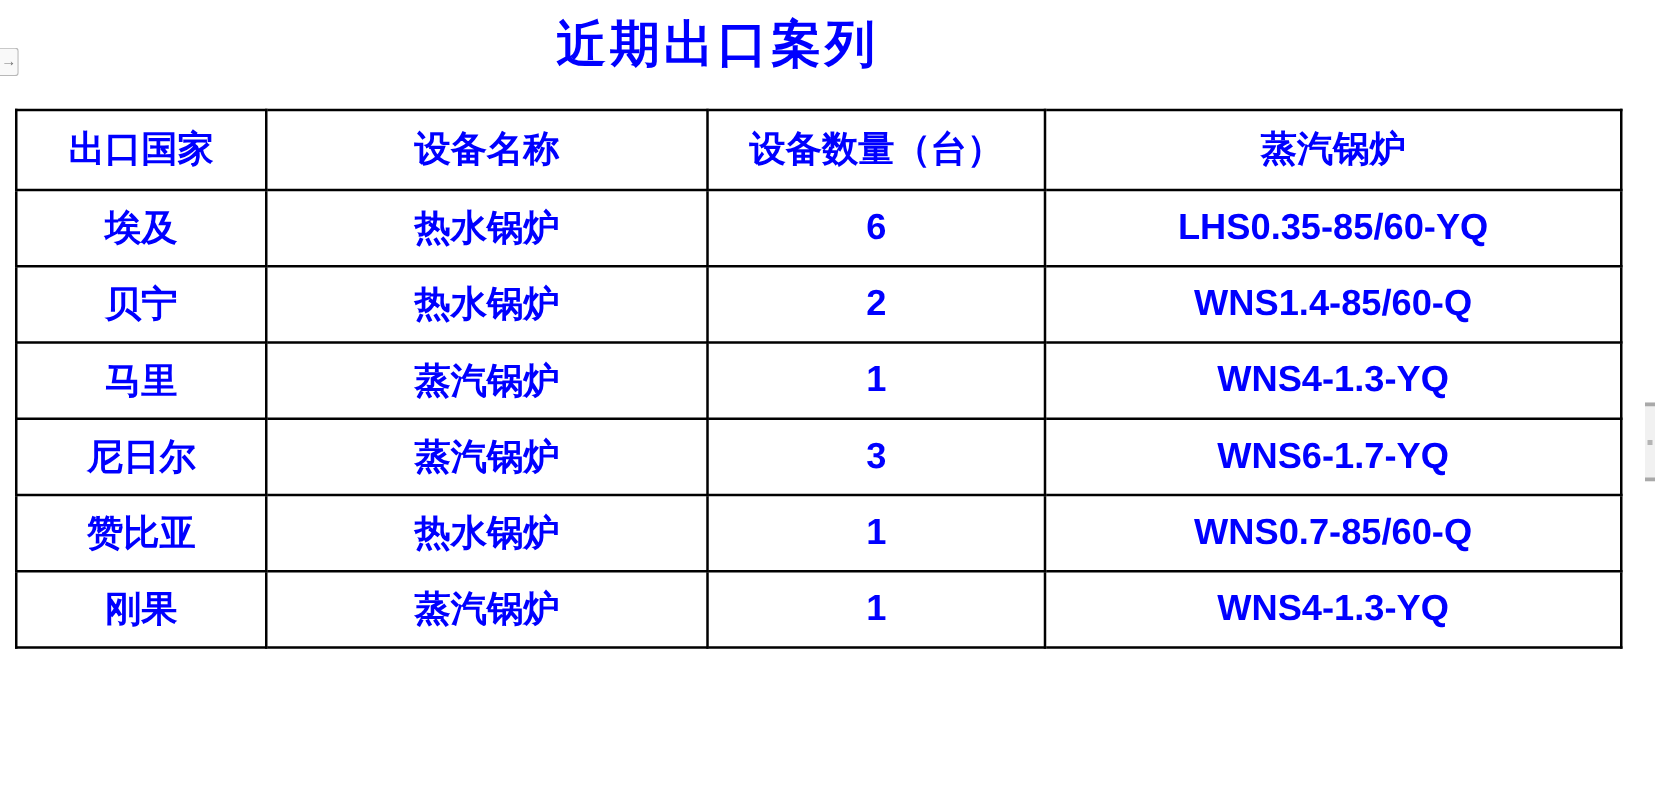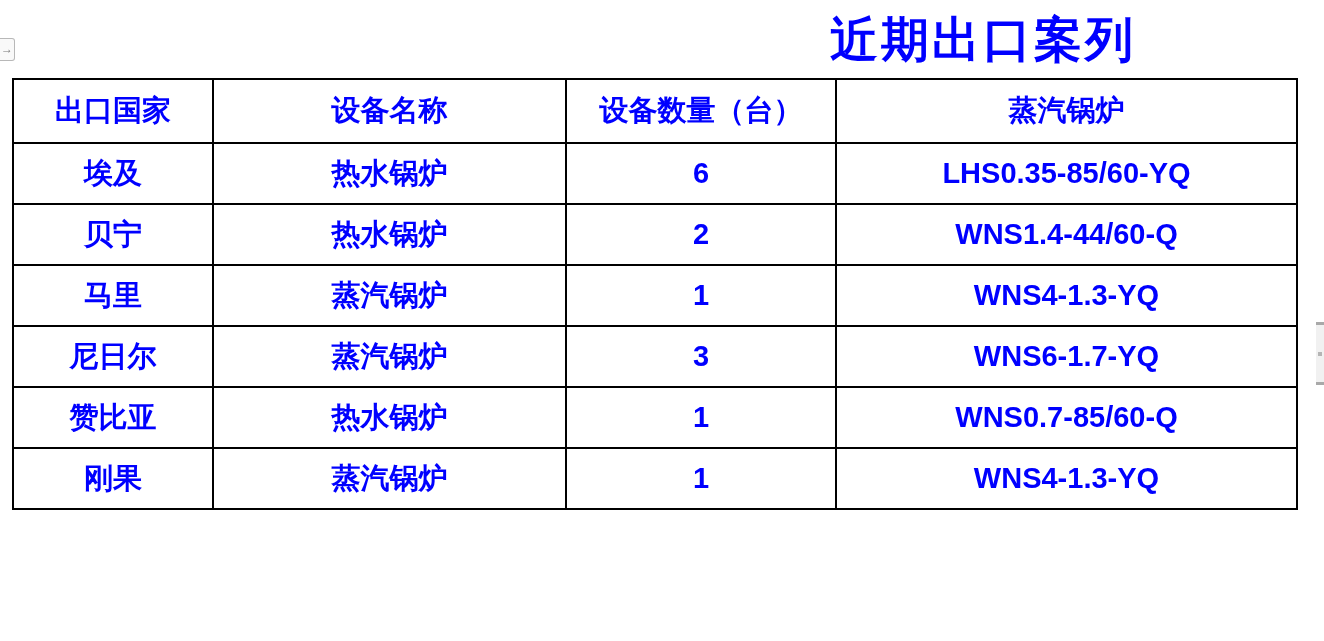--- a/index.html
+++ b/index.html
@@ -8,24 +8,24 @@
     width: 1324px;
     height: 641px;
     background: #ffffff;
     overflow: hidden;
     font-family: "Liberation Sans", sans-serif;
     position: relative;
   }
   .page-title {
     width: 1284px;
     margin: 0 0 0 12px;
-    padding: 8px 160px 6px 0;
+    padding: 8px 160px 24px 0;
     box-sizing: border-box;
-    text-align: right;
-    font-size: 48px;
+    text-align: center;
+    font-size: 40px;
     font-weight: bold;
     letter-spacing: 3px;
     color: #0000FF;
   }
   .nav-arrow-btn {
     position: absolute;
     left: 0;
     top: 38px;
     width: 15px;
     height: 23px;
@@ -112,21 +112,21 @@
       <tr>
         <td>埃及</td>
         <td>热水锅炉</td>
         <td>6</td>
         <td>LHS0.35-85/60-YQ</td>
       </tr>
       <tr>
         <td>贝宁</td>
         <td>热水锅炉</td>
         <td>2</td>
-        <td>WNS1.4-44/60-Q</td>
+        <td>WNS1.4-85/60-Q</td>
       </tr>
       <tr>
         <td>马里</td>
         <td>蒸汽锅炉</td>
         <td>1</td>
         <td>WNS4-1.3-YQ</td>
       </tr>
       <tr>
         <td>尼日尔</td>
         <td>蒸汽锅炉</td>

